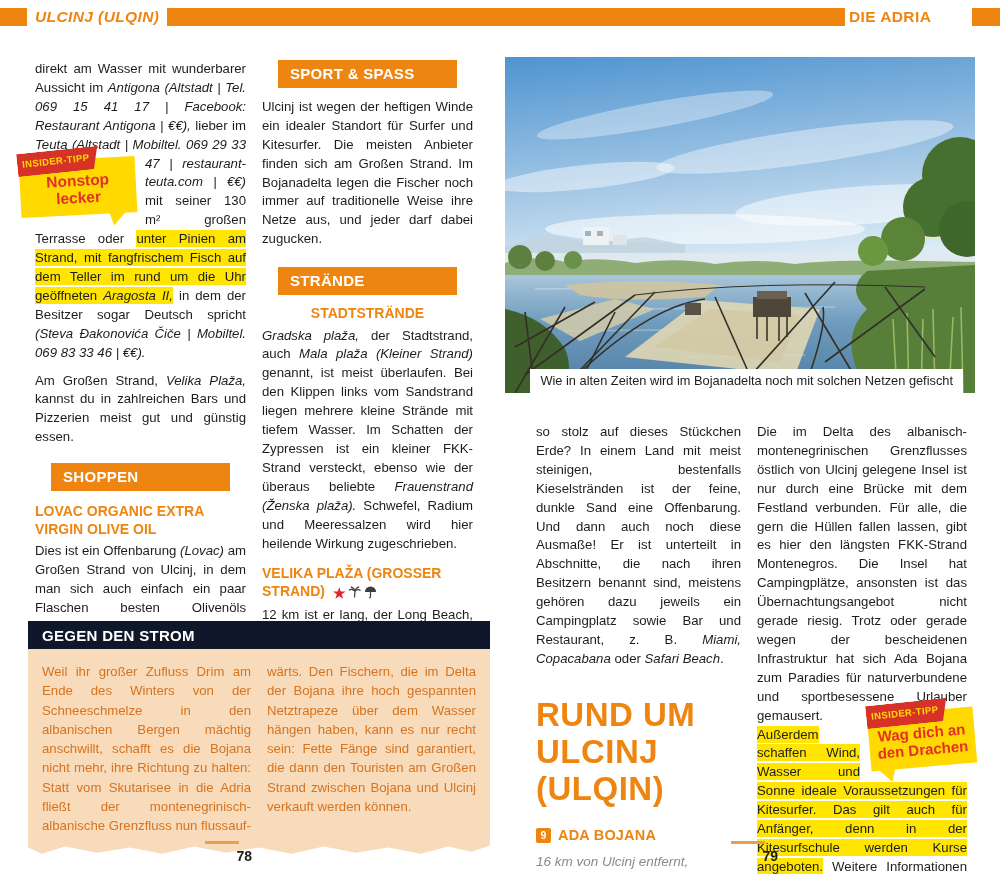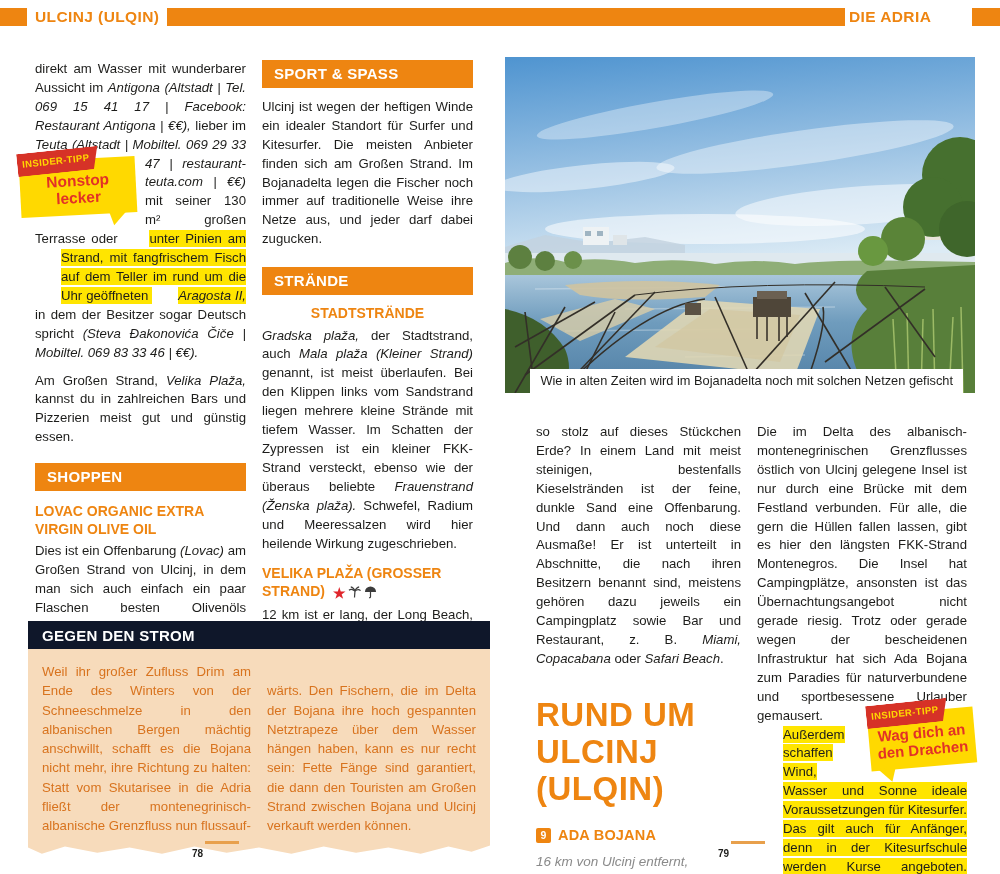--- a/index.html
+++ b/index.html
@@ -9,23 +9,23 @@
   
   .hbar{position:absolute;top:8px;height:18px;background:#ee8511;}
   .htitle{position:absolute;top:8px;height:18px;line-height:18px;font-weight:bold;
           font-size:15.5px;color:#ee8511;letter-spacing:.4px;white-space:nowrap;}
 
   
   .col{position:absolute;width:211px;font-size:13.2px;line-height:18.9px;
        text-align:justify;hyphens:auto;}
   .col p{margin:0 0 9px;}
   .i{font-style:italic;}
-  .hl{background:#ffe500;padding:1px 0;-webkit-box-decoration-break:clone;box-decoration-break:clone;margin-left:26px;}
+  .hl{background:#ffe500;padding:1px 0;-webkit-box-decoration-break:clone;box-decoration-break:clone;}
   .secbox{background:#ee8511;color:#fff;font-weight:bold;font-size:15px;
-          letter-spacing:.3px;padding:5px 0 4px 12px;margin:0 0 10px;text-align:left;}
+          letter-spacing:.3px;padding:5px 0 4px 12px;margin:0 16px 10px;text-align:left;}
   .subhead{color:#ee8511;font-weight:bold;font-size:14px;line-height:17.5px;
            margin:12px 0 4px;text-align:left;}
   .subicons{display:inline-flex;gap:3px;vertical-align:-2px;margin-left:4px;}
   .star{color:#e0262c;font-size:14px;font-style:normal;}
 
   
   .itip{position:relative;z-index:2;text-align:center;}
   .itip1{float:left;width:116px;margin:4px 9px 6px -15px;}
   .itip2{float:right;width:106px;margin:4px -8px 6px 9px;}
   .itip-ribbon{position:absolute;top:-9px;left:-3px;background:#d63227;color:#ffd900;
@@ -42,50 +42,50 @@
   .itip2 .itip-bubble::after{bottom:-21px;left:10px;transform:skewX(18deg);}
 
   
   .ibox{position:absolute;left:28px;top:621px;width:462px;}
   .ibox-head{background:#0f172a;color:#fff;font-weight:bold;font-size:15px;
         letter-spacing:.3px;padding:6px 0 5px 14px;}
   .ibox-body{background:#f7dbbb;display:flex;gap:16px;padding:13px 14px 18px;
         color:#d8731e;font-size:13.2px;line-height:19.3px;text-align:justify;
         clip-path:polygon(0 0,100% 0,100% 96%,96% 99%,91% 96.5%,85% 100%,78% 97%,
           71% 99.5%,64% 96.5%,57% 100%,50% 97%,43% 99.5%,36% 96.5%,29% 100%,
-          22% 97%,15% 99.5%,8% 96.5%,3% 100%,0 97%);align-items:flex-end;}
+          22% 97%,15% 99.5%,8% 96.5%,3% 100%,0 97%);}
   .ibox-body>div{flex:1;}
 
   
   .photo{position:absolute;left:505px;top:57px;width:470px;height:336px;overflow:hidden;}
   .photo svg{display:block;}
   .caption{position:absolute;right:12px;bottom:0;background:#fff;padding:4px 10px 5px;
         font-size:12.8px;color:#1d1d1b;white-space:nowrap;}
   .bigheading{color:#ee8511;font-size:33px;line-height:37px;font-weight:bold;
         letter-spacing:.5px;margin:27px 0 0;text-align:left;}
   .poirow{display:flex;align-items:center;gap:7px;margin-top:19px;}
   .poi-num{width:15px;height:15px;background:#ee8511;color:#fff;font-size:10.5px;
         font-weight:bold;display:flex;align-items:center;justify-content:center;border-radius:2px;}
   .poi-name{color:#ee8511;font-weight:bold;font-size:14.5px;letter-spacing:.2px;}
   .poidetails{font-style:italic;color:#8a8a8a;font-size:13.5px;line-height:20px;
         margin-top:7px;text-align:left;}
 
   
-  .pnum{position:absolute;top:841px;width:60px;text-align:left;font-weight:bold;
-        font-size:10px;color:#1d1d1b;}
+  .pnum{position:absolute;top:841px;width:60px;text-align:right;font-weight:bold;
+        font-size:14px;color:#1d1d1b;}
   .pnum::before{content:"";display:block;width:34px;height:2.5px;background:#e8a04c;
         margin:0 auto 4px;}
 </style>
 </head>
 <body>
 
 <div class="sheet">
 
   <div class="hbar" style="left:0;width:27px;"></div>
-  <div class="htitle" style="left:35px;">ULCINJ (ULQIN)</div>
+  <div class="htitle" style="left:35px;font-style:italic;">ULCINJ (ULQIN)</div>
   <div class="hbar" style="left:167px;width:678px;"></div>
   <div class="htitle" style="left:849px;">DIE ADRIA</div>
   <div class="hbar" style="left:972px;width:28px;"></div>
 
   <div class="col" style="left:35px;top:60px;">
     <p>
       <span><span>direkt am Wasser mit wunderbarer Aussicht im </span><span class="i">Antigona (Altstadt | Tel. 069 15 41 17 | Facebook: Restaurant Antigona | €€),</span><span> lieber im </span><span class="i">Teuta (Altstadt | Mobiltel. 069 29 33 47 | </span></span><span class="itip itip1">
           <span class="itip-ribbon">INSIDER-TIPP</span>
           <span class="itip-bubble">Nonstop lecker</span>
         </span><span><span class="i">restaurant-teuta.com | €€)</span><span> mit seiner 130 m² großen Terrasse oder </span><span class="hl">unter Pinien am Strand, mit fangfrischem Fisch auf dem Teller im rund um die Uhr geöffneten </span><span class="hl i">Aragosta II,</span><span> in dem der Besitzer sogar Deutsch spricht </span><span class="i">(Steva Đakonovića Čiče | Mobiltel. 069 83 33 46 | €€).</span></span>

